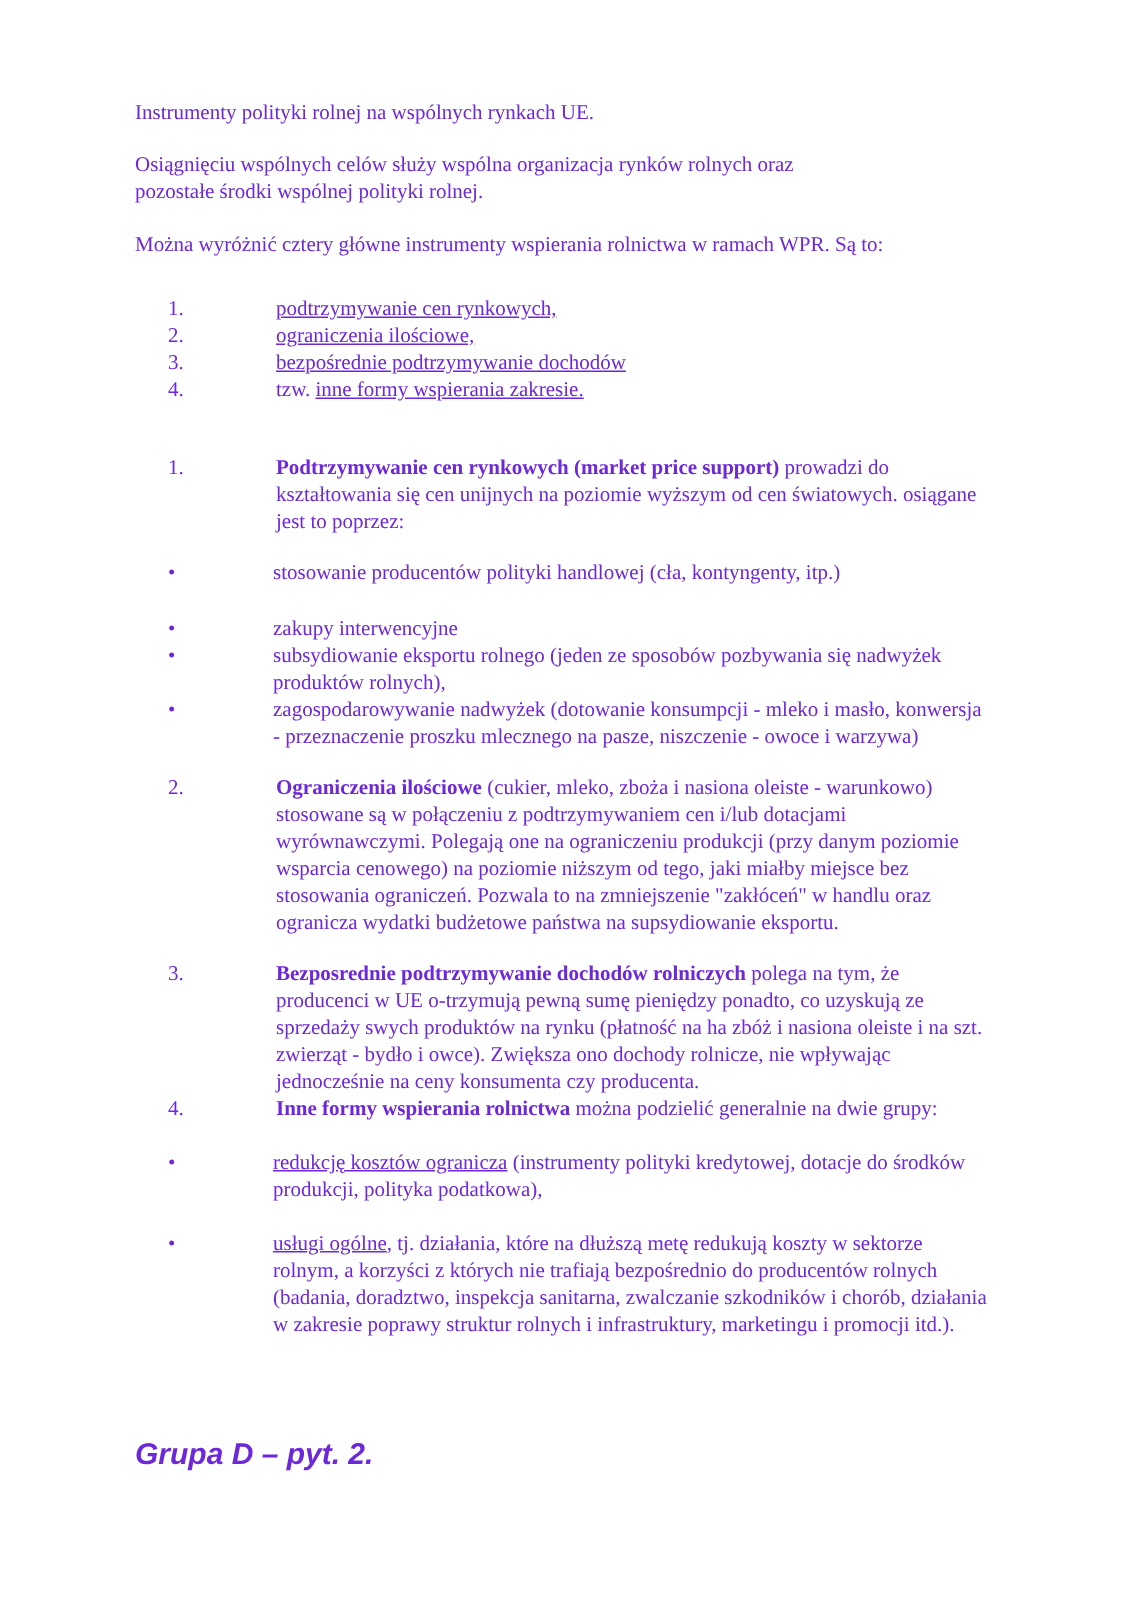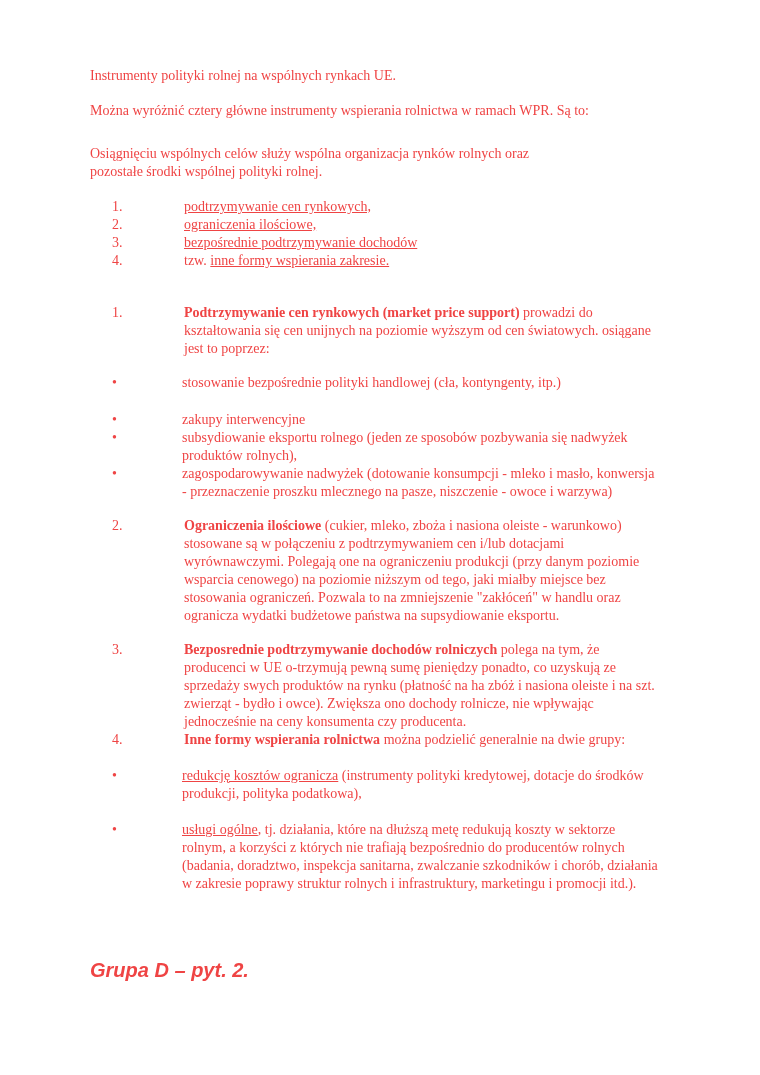--- a/index.html
+++ b/index.html
@@ -5,21 +5,21 @@
   * { box-sizing: border-box; }
   html, body { margin: 0; padding: 0; background: #ffffff; }
   .page {
     width: 760px;
     min-height: 1075px;
     background: #ffffff;
     padding: 67px 100px 40px 90px;
     font-family: "Liberation Serif", serif;
     font-size: 14px;
     line-height: 18px;
-    color: #ef4444;
+    color: #6d28d9;
   }
   .para { margin: 0; }
   .prewrap { white-space: pre-line; }
   .list { margin: 0; }
   .li { display: flex; align-items: flex-start; padding-left: 22px; }
   .marker { flex: 0 0 26px; width: 26px; }
   .bm { flex: 0 0 24px; width: 24px; }
   .li-body { flex: 1 1 auto; margin-left: 46px; }
   .b { font-weight: bold; }
   .u { text-decoration: underline; }
@@ -38,24 +38,24 @@
     font-size: 20px;
   }
 </style>
 </head>
 <body>
 
 <div class="page">
 
   <p class="para mb17">Instrumenty polityki rolnej na wspólnych rynkach UE.</p>
 
-  <p class="para mb25">Można wyróżnić cztery główne instrumenty wspierania rolnictwa w ramach WPR. Są to:</p>
-
   <p class="para prewrap mb17">Osiągnięciu wspólnych celów służy wspólna organizacja rynków rolnych oraz
 pozostałe środki wspólnej polityki rolnej.</p>
+
+  <p class="para mb25">Można wyróżnić cztery główne instrumenty wspierania rolnictwa w ramach WPR. Są to:</p>
 
   <div class="list mb34">
     <div class="li">
       <span class="marker">1.</span>
       <span class="li-body"><span class="u">podtrzymywanie cen rynkowych,</span></span>
     </div>
     <div class="li">
       <span class="marker">2.</span>
       <span class="li-body"><span class="u">ograniczenia ilościowe,</span></span>
     </div>
@@ -72,21 +72,21 @@
   <div class="list mb16">
     <div class="li">
       <span class="marker">1.</span>
       <span class="li-body"><span class="b">Podtrzymywanie cen rynkowych (market price support)</span><span> prowadzi do kształtowania się cen unijnych na poziomie wyższym od cen światowych. osiągane jest to poprzez:</span></span>
     </div>
   </div>
 
   <div class="list mb19">
     <div class="li">
       <span class="marker bm">•</span>
-      <span class="li-body">stosowanie bezpośrednie polityki handlowej (cła, kontyngenty, itp.)</span>
+      <span class="li-body">stosowanie producentów polityki handlowej (cła, kontyngenty, itp.)</span>
     </div>
   </div>
 
   <div class="list mb16">
     <div class="li">
       <span class="marker bm">•</span>
       <span class="li-body">zakupy interwencyjne</span>
     </div>
     <div class="li">
       <span class="marker bm">•</span>

